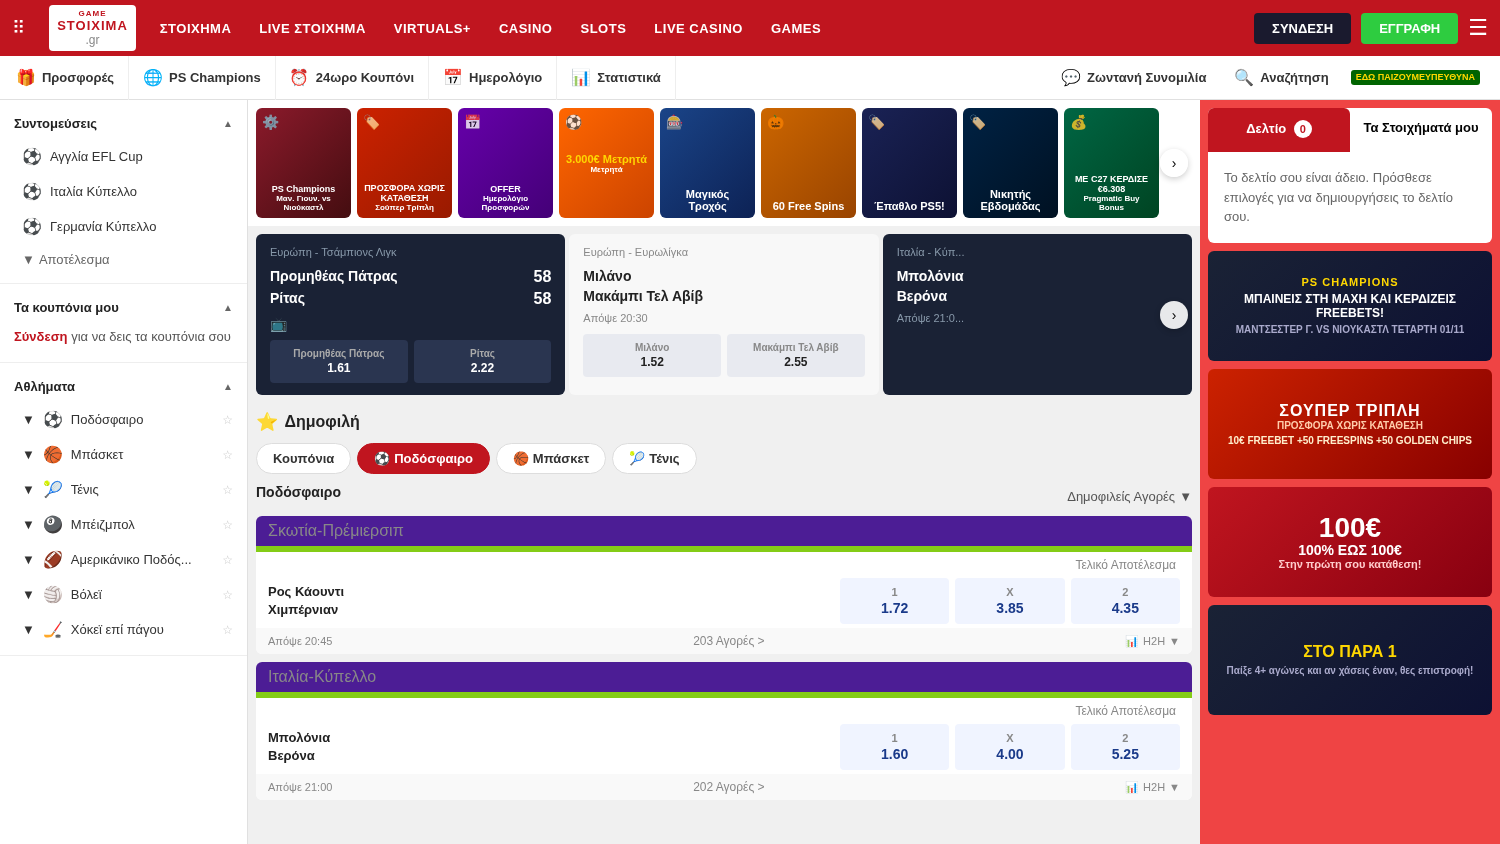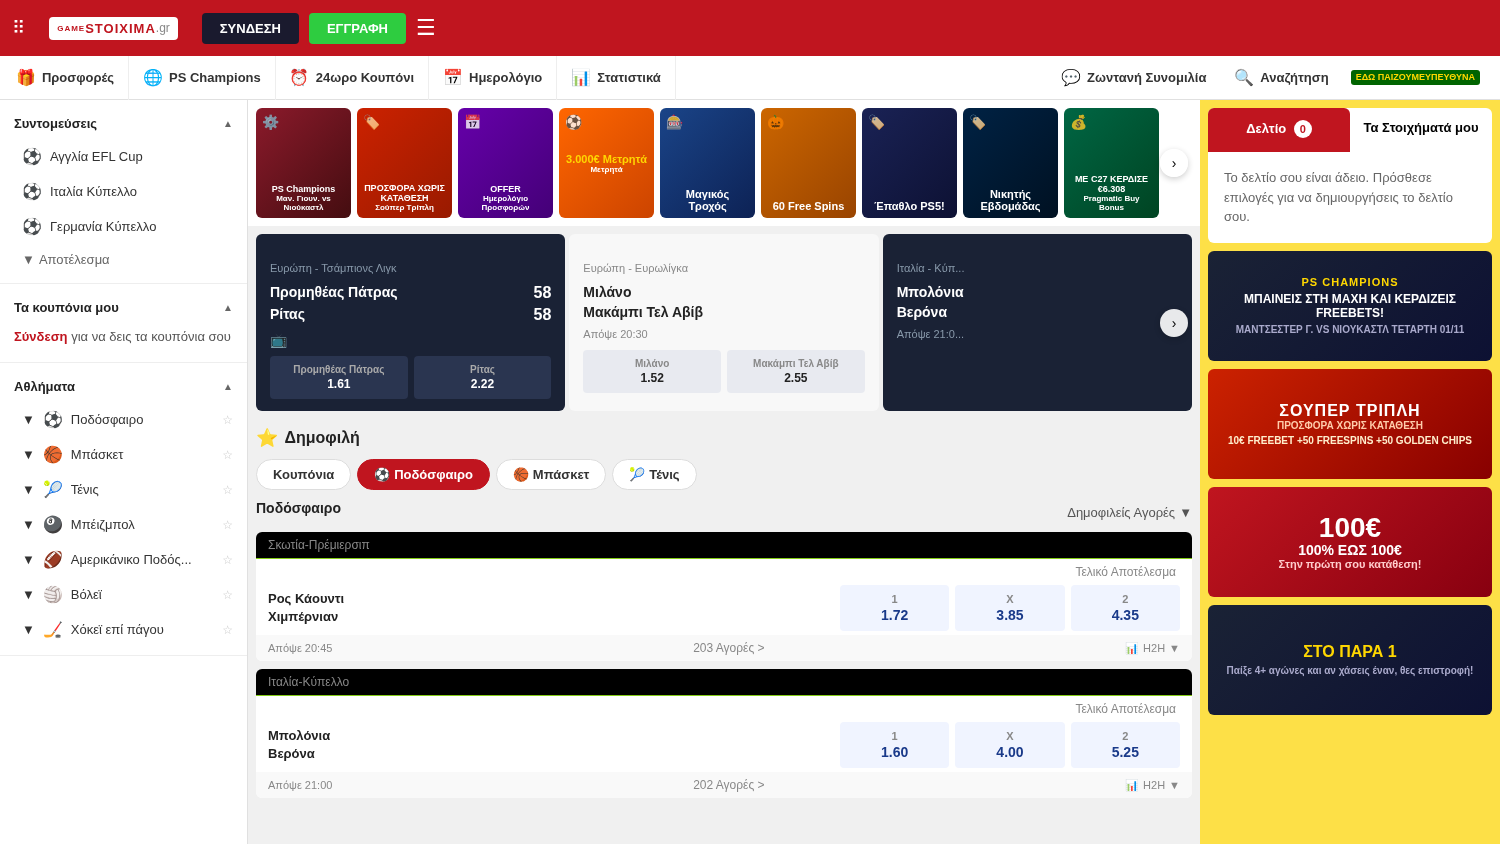--- a/index.html
+++ b/index.html
@@ -248,21 +248,20 @@
       border-radius: 6px;
       flex: 1;
       min-width: 0;
       padding: 12px 14px;
       color: #fff;
     }
     .live-match-league {
       font-size: 11px;
       color: #8899aa;
       margin-bottom: 8px;
-      margin-top: 16px;
     }
     .live-match-teams { margin-bottom: 6px; }
     .live-match-team {
       display: flex;
       justify-content: space-between;
       font-size: 14px;
       font-weight: 700;
       padding: 2px 0;
     }
     .live-match-score { font-size: 16px; font-weight: 700; color: #fff; }
@@ -348,24 +347,24 @@
       gap: 4px;
     }
     .match-block {
       background: #fff;
       border-radius: 6px;
       margin-bottom: 8px;
       overflow: hidden;
     }
     .match-league-row {
       padding: 6px 12px;
-      font-size: 12px;
+      font-size: 16px;
       color: #888;
-      background: #000000;
-      border-bottom: 1px solid #84cc16;
+      background: #4c1d95;
+      border-bottom: 6px solid #84cc16;
     }
     .match-teams-col {
       flex: 1;
       min-width: 0;
     }
     .match-team-name {
       font-size: 13px;
       font-weight: 600;
       color: #222;
       line-height: 1.4;
@@ -411,21 +410,21 @@
     .result-type {
       font-size: 12px;
       color: #888;
       text-align: right;
       padding-right: 4px;
     }
 
     
     .right-panel {
       width: 300px;
-      background: #fde047;
+      background: #ef4444;
       flex-shrink: 0;
       overflow-y: auto;
       padding: 8px;
     }
     .betslip-card {
       background: #fff;
       border-radius: 6px;
       margin-bottom: 8px;
     }
     .betslip-tabs {
@@ -499,25 +498,34 @@
     ::-webkit-scrollbar { width: 4px; height: 4px; }
     ::-webkit-scrollbar-track { background: #f1f1f1; }
     ::-webkit-scrollbar-thumb { background: #ccc; border-radius: 2px; }
   </style>
 </head>
 <body>
 
 <nav class="top-nav">
   <span class="grid-icon">⠿</span>
   <div class="logo-container">
-    <div style="display:flex;align-items:center;">
+    <div style="display:flex;flex-direction:column;align-items:center;">
       <div style="font-size:8px;color:#c0151f;font-weight:900;letter-spacing:1px;">GAME</div>
       <div style="font-size:13px;color:#c0151f;font-weight:900;letter-spacing:1px;">STOIXIMA</div>
       <div style="font-size:12px;color:#888;">.gr</div>
     </div>
+  </div>
+  <div class="nav-links">
+    <a class="nav-link">ΣΤΟΙΧΗΜΑ</a>
+    <a class="nav-link">LIVE ΣΤΟΙΧΗΜΑ</a>
+    <a class="nav-link">VIRTUALS+</a>
+    <a class="nav-link">CASINO</a>
+    <a class="nav-link">SLOTS</a>
+    <a class="nav-link">LIVE CASINO</a>
+    <a class="nav-link">GAMES</a>
   </div>
   <div class="nav-right">
     <button class="btn-login">ΣΥΝΔΕΣΗ</button>
     <button class="btn-register">ΕΓΓΡΑΦΗ</button>
     <span class="hamburger">☰</span>
   </div>
 </nav>
 
 <div class="sec-nav">
   <div class="sec-nav-item">

